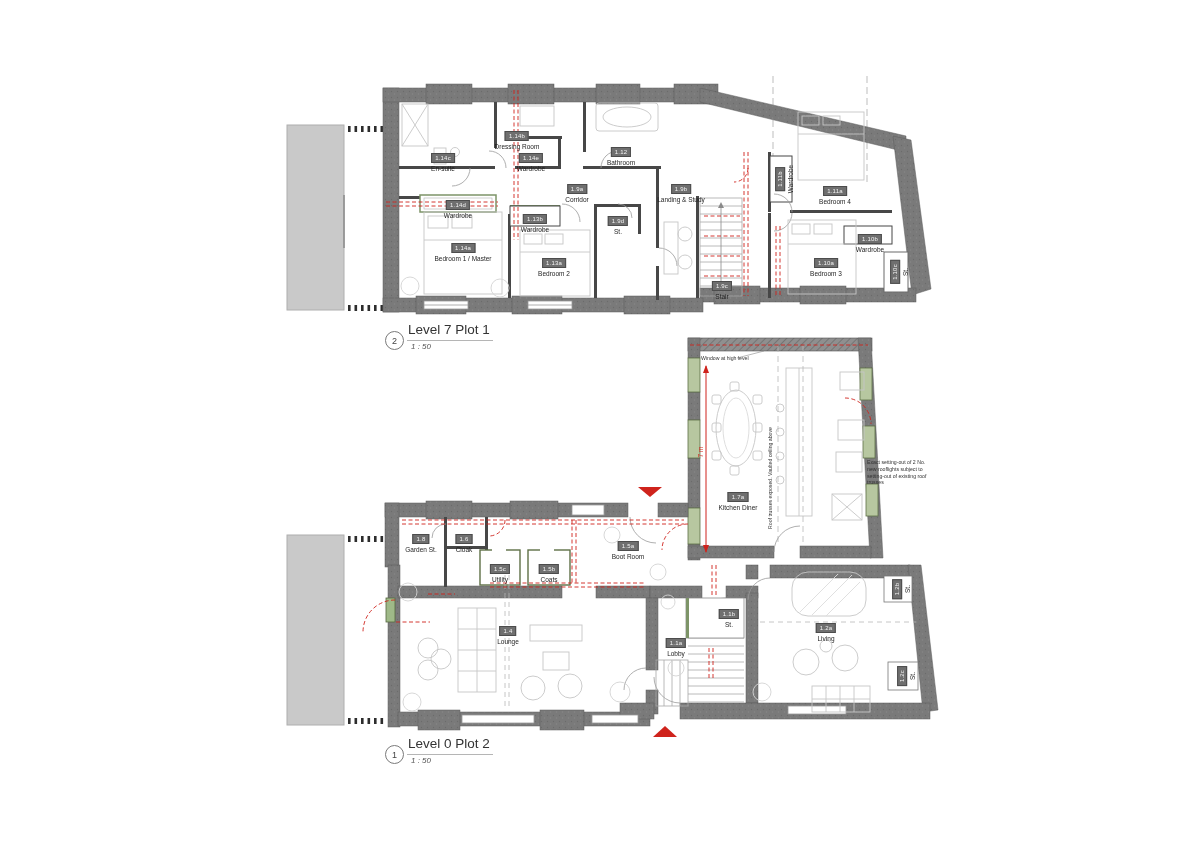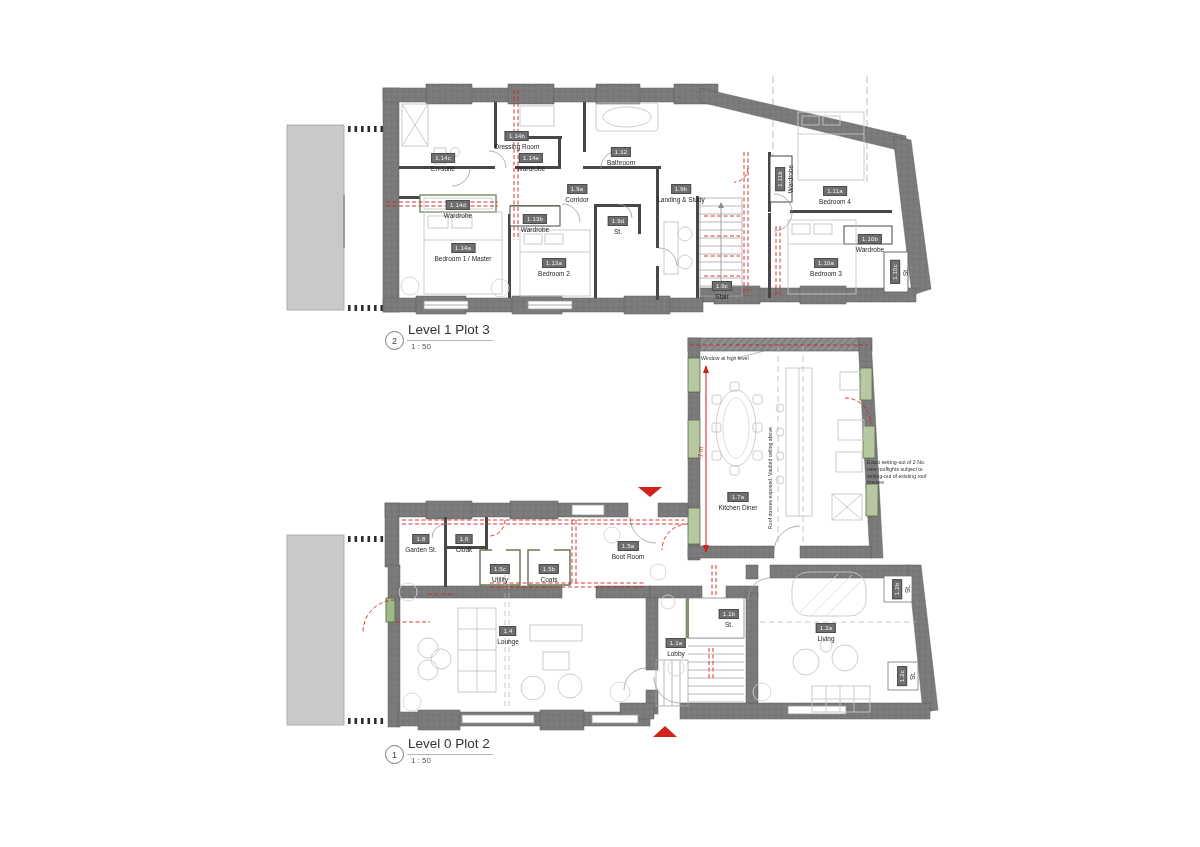--- a/index.html
+++ b/index.html
@@ -13,21 +13,21 @@
   .lbl.vert{transform:translate(-50%,-50%) rotate(-90deg);}
   .note{position:absolute;font-size:5.2px;color:#333;line-height:1.3;z-index:6;}
   .note.vert{transform:translate(-50%,-50%) rotate(-90deg);white-space:nowrap;}
   .dim{position:absolute;font-size:6.5px;color:#cf231c;z-index:6;
        transform:translate(-50%,-50%) rotate(-90deg);white-space:nowrap;}
   .titleblock{position:absolute;z-index:6;}
   .tb-circle{position:absolute;width:17px;height:17px;border:1px solid #7a7a7a;border-radius:50%;
              font-size:9px;color:#444;display:flex;align-items:center;justify-content:center;background:#fff;}
   .tb-title{position:absolute;font-size:13.5px;color:#333;white-space:nowrap;}
   .tb-line{position:absolute;height:1px;background:#b5b5b5;}
-  .tb-scale{position:absolute;font-size:8px;color:#555;white-space:nowrap;}
+  .tb-scale{position:absolute;font-size:8px;color:#555;white-space:nowrap;font-style:italic;}
 </style>
 </head>
 <body>
 
 <div id="canvas">
 
 <svg id="drawing" width="1200" height="847" viewBox="0 0 1200 847">
   <defs>
     <pattern id="wallTex" width="6" height="6" patternUnits="userSpaceOnUse">
       <rect width="6" height="6" fill="#7a7a7a"></rect>
@@ -425,21 +425,21 @@
   <div class="lbl vert" style="left:898px;top:589px"><span class="tag">1.2b</span><span class="nm">St.</span></div>
   <div class="lbl vert" style="left:903px;top:676px"><span class="tag">1.2c</span><span class="nm">St.</span></div>
 
   <div class="note" style="left:701px;top:355px;width:62px">Window at high level</div>
   <div class="note" style="left:867px;top:459px;width:64px">Exact setting-out of 2 No. new rooflights subject to setting-out of existing roof trusses</div>
   <div class="note vert" style="left:770px;top:478px">Roof trusses exposed. Vaulted ceiling above</div>
   <div class="dim" style="left:700px;top:452px">7 m</div>
 
   <div class="titleblock">
     <div class="tb-circle" style="left:385px;top:331px">2</div>
-    <div class="tb-title" style="left:408px;top:322px">Level 1 Plot 3</div>
+    <div class="tb-title" style="left:408px;top:322px">Level 7 Plot 1</div>
     <div class="tb-line" style="left:407px;top:340px;width:86px"></div>
     <div class="tb-scale" style="left:411px;top:342px">1 : 50</div>
   </div>
   <div class="titleblock">
     <div class="tb-circle" style="left:385px;top:745px">1</div>
     <div class="tb-title" style="left:408px;top:736px">Level 0 Plot 2</div>
     <div class="tb-line" style="left:407px;top:754px;width:86px"></div>
     <div class="tb-scale" style="left:411px;top:756px">1 : 50</div>
   </div>
 

